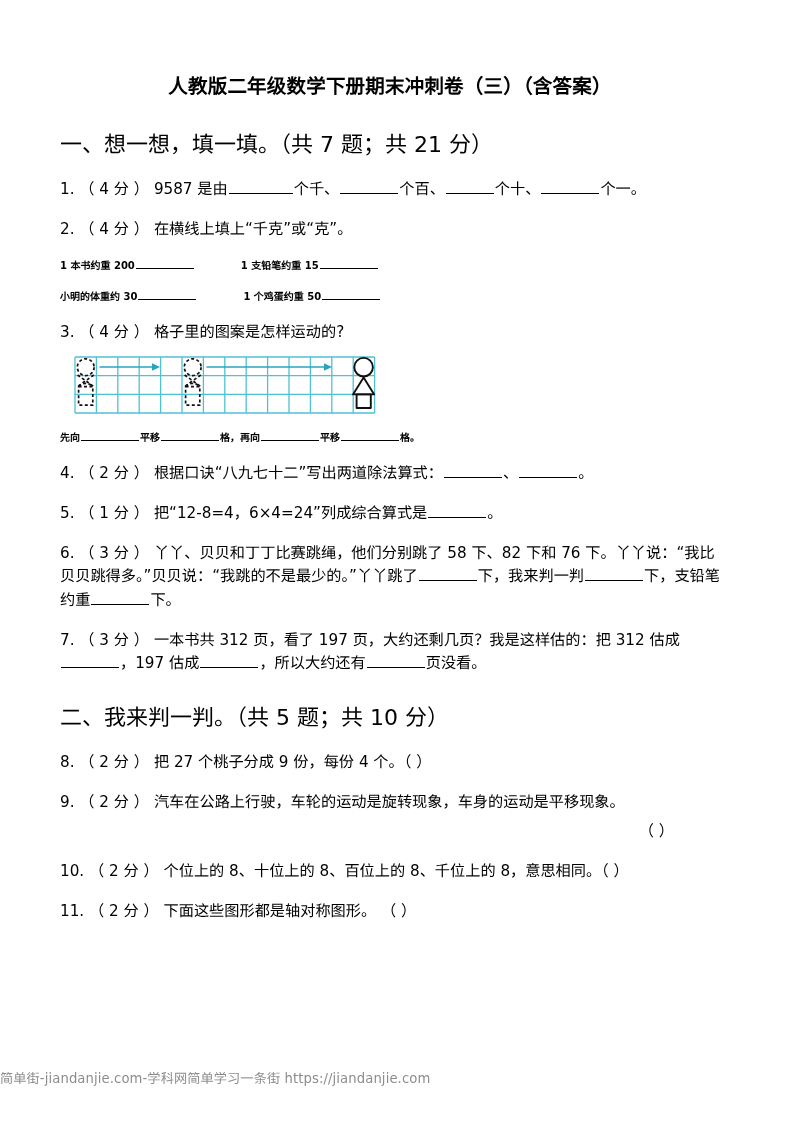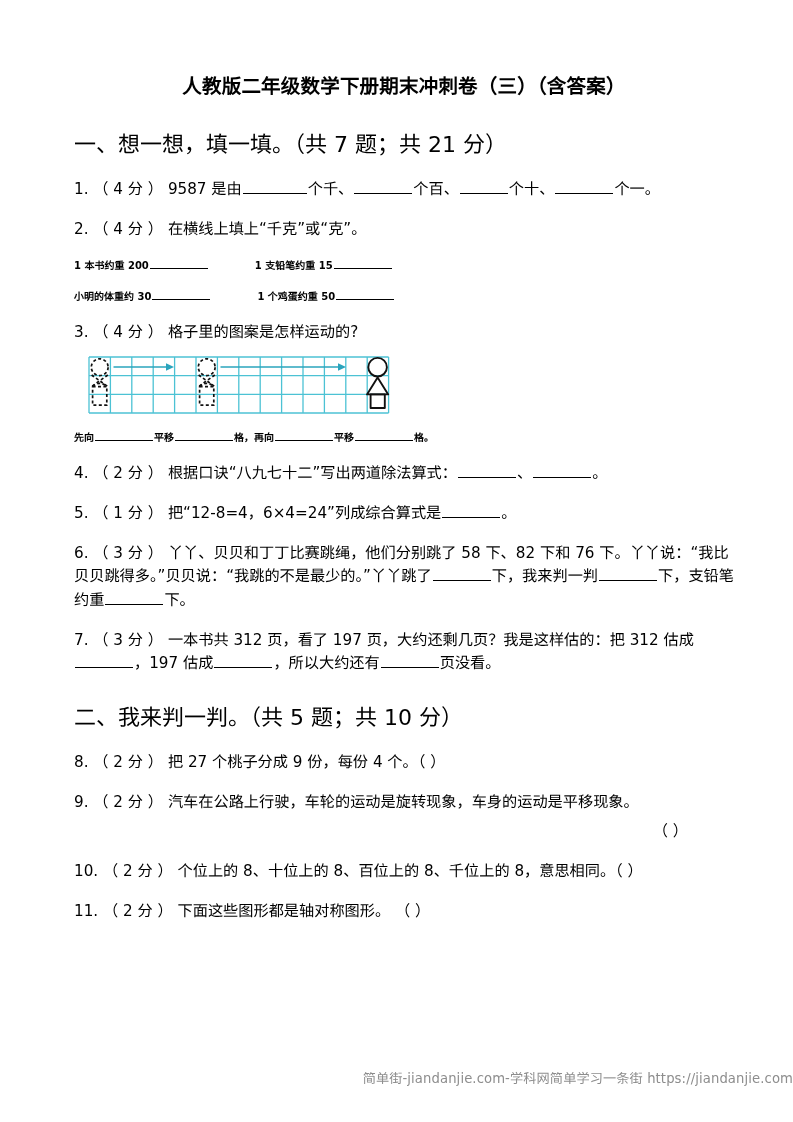--- a/index.html
+++ b/index.html
@@ -18,21 +18,21 @@
   .page {
     position: absolute;
     left: 0; top: 0;
     width: 793px;
     height: 1122px;
     padding: 0;
     box-sizing: border-box;
   }
   .content {
     position: absolute;
-    left: 74px;
+    left: 60px;
     top: 74px;
     width: 660px;
   }
 
   
   .doc-title {
     font-size: 19.5px;
     font-weight: bold;
     text-align: center;
     letter-spacing: 0.2px;
@@ -100,21 +100,21 @@
     height: 58px;
   }
   .grid-svg { display: block; }
 
   
   .footer {
     position: absolute;
     left: 0;
     top: 1068px;
     width: 793px;
-    text-align: right;
+    text-align: left;
     font-size: 13.2px;
     color: #8d8d8d;
     letter-spacing: 0.1px;
     white-space: nowrap;
   }
 </style>
 </head>
 <body>
 
 <div class="page">

